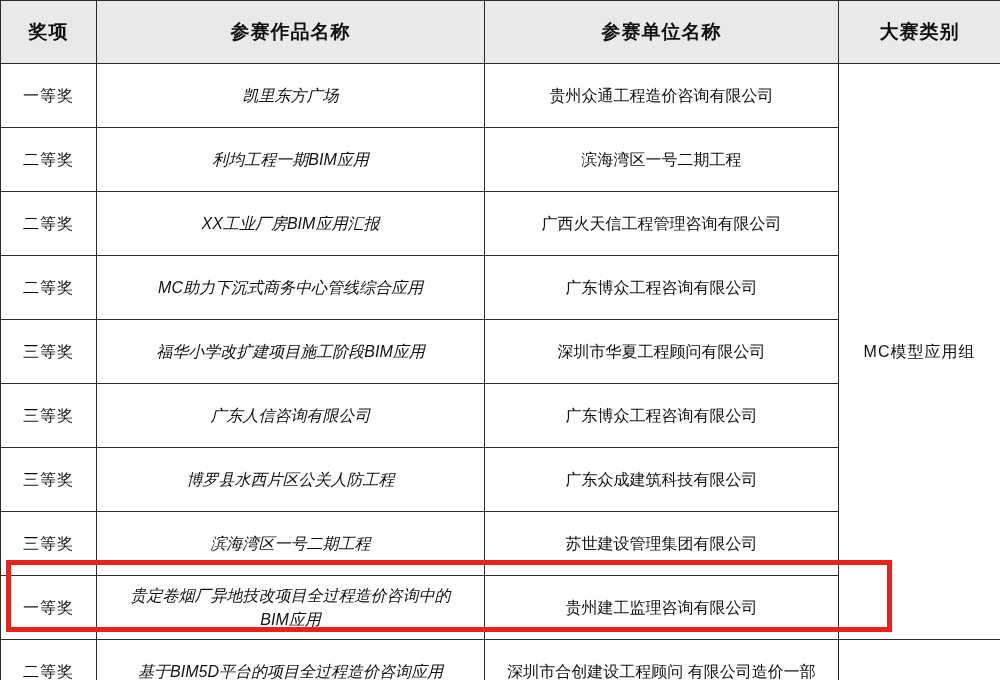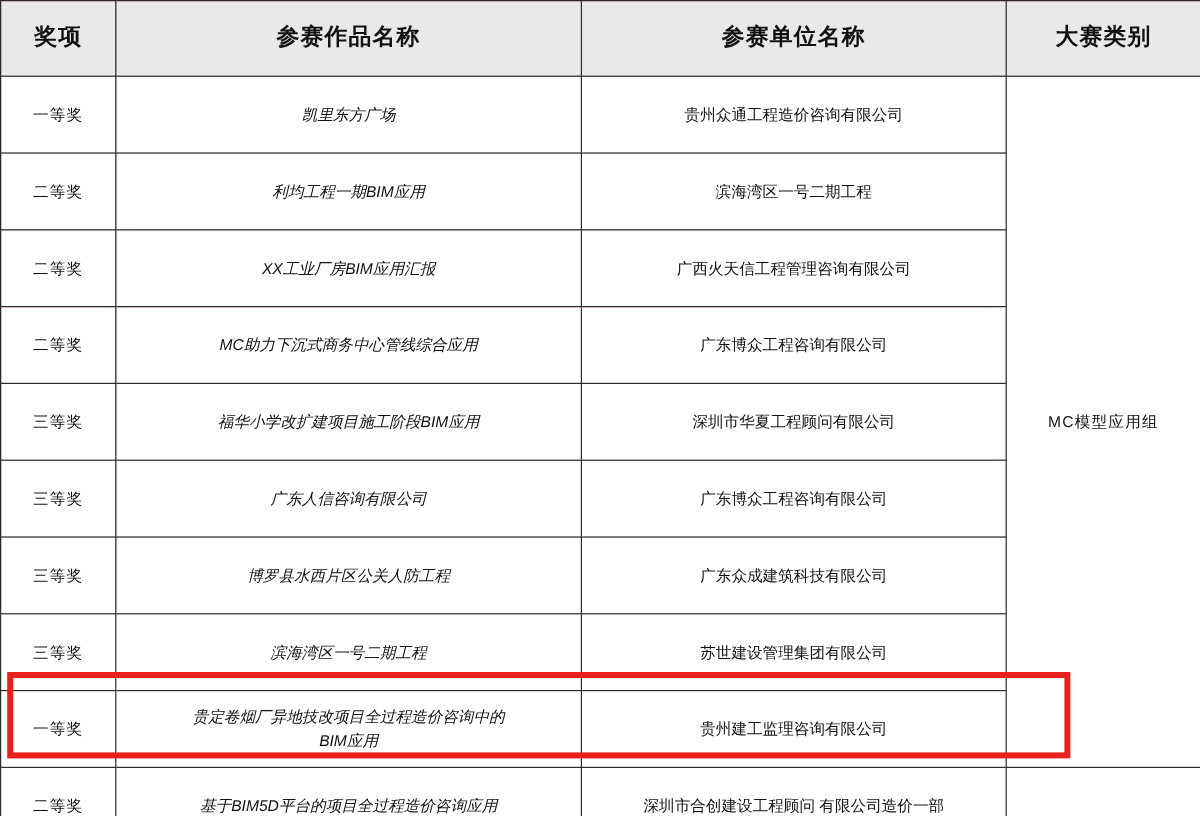--- a/index.html
+++ b/index.html
@@ -11,39 +11,39 @@
     width: 1000px;
     height: 680px;
     overflow: hidden;
     font-family: "Liberation Sans", sans-serif;
     color: #111111;
   }
   .sheet {
     position: relative;
     width: 1000px;
     height: 508px;
-    background: #ec4899;
+    background: #7f1d1d;
   }
   table.award-table {
     border-collapse: collapse;
     width: 1000px;
     table-layout: fixed;
   }
   table.award-table col.c-award { width: 96px; }
   table.award-table col.c-work  { width: 388px; }
   table.award-table col.c-unit  { width: 354px; }
   table.award-table col.c-cat   { width: 162px; }
 
   table.award-table th,
   table.award-table td {
     border: 1px solid #2b2b2b;
     text-align: center;
     vertical-align: middle;
     padding: 4px 6px;
-    font-size: 13px;
+    font-size: 16px;
     line-height: 1.35;
     color: #111111;
     background: #ffffff;
   }
   table.award-table thead th {
     background: #e9e9e9;
     font-weight: bold;
     font-size: 19px;
     height: 54px;
     letter-spacing: 1px;

